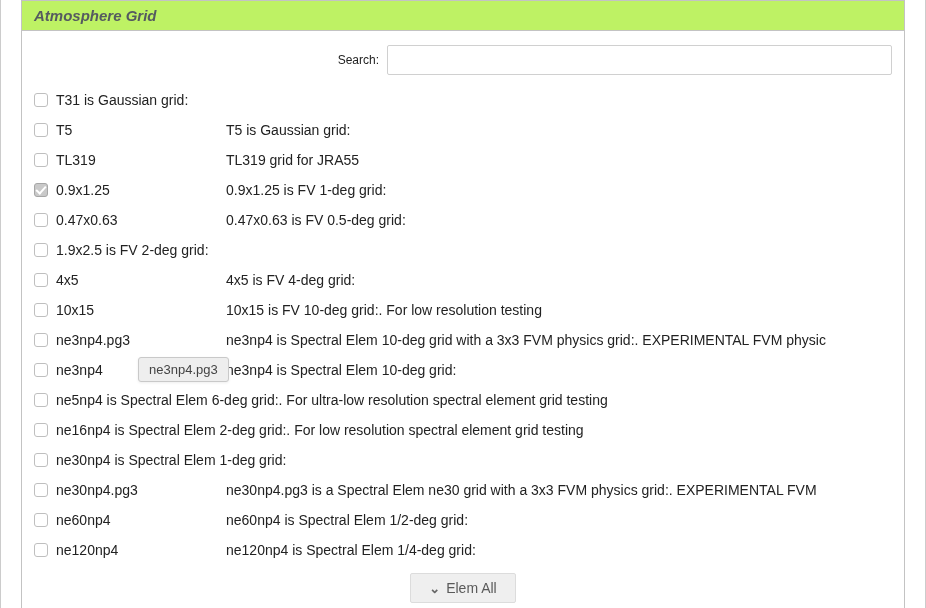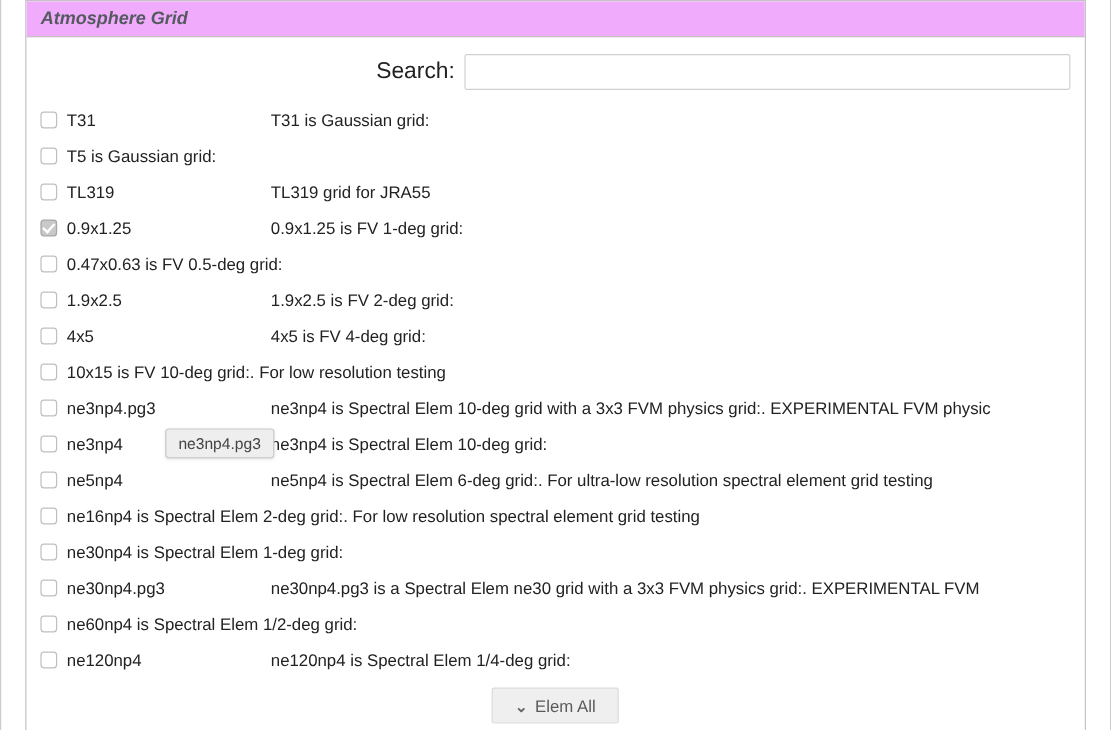--- a/index.html
+++ b/index.html
@@ -18,39 +18,39 @@
       position: relative;
     }
     .panel {
       border: 1px solid #c3c3c3;
       background: #fff;
       margin-top: 0;
       width: 100%;
       overflow: hidden;
     }
     .panel-header {
-      background: #f0abfc;
+      background: #bef264;
       padding: 6px 12px;
       font-weight: 700;
       font-style: italic;
       font-size: 15px;
       color: #555a60;
       border-bottom: 1px solid #c3c3c3;
     }
     .search-row {
       padding: 14px 12px 10px 12px;
       display: flex;
       align-items: center;
     }
     .search-label {
       flex: 0 0 auto;
       width: 353px;
       text-align: right;
       padding-right: 8px;
-      font-size: 19px;
+      font-size: 12px;
       color: #222;
     }
     .search-input {
       flex: 1;
       height: 30px;
       border: 1px solid #d0d0d0;
       border-radius: 2px;
       padding: 4px 8px;
       font-size: 14px;
       outline: none;
@@ -177,67 +177,68 @@
       <input type="text" class="search-input" placeholder="" value="" style="">
     </div>
 
     <div class="grid-scroll">
       <div class="grid-body" id="grid-body">
 
       <div class="grid-row">
             <div class="grid-cb-col">
               <input type="checkbox" class="grid-cb" style="">
             </div>
-            <div class="grid-name-col">T31</div>
             <div class="grid-desc-col">T31 is Gaussian grid:</div>
           </div>
           <div class="grid-row">
             <div class="grid-cb-col">
               <input type="checkbox" class="grid-cb" style="">
             </div>
+            <div class="grid-name-col">T5</div>
             <div class="grid-desc-col">T5 is Gaussian grid:</div>
           </div>
           <div class="grid-row">
             <div class="grid-cb-col">
               <input type="checkbox" class="grid-cb" style="">
             </div>
             <div class="grid-name-col">TL319</div>
             <div class="grid-desc-col">TL319 grid for JRA55</div>
           </div>
           <div class="grid-row">
             <div class="grid-cb-col">
               <input type="checkbox" class="grid-cb" checked="" style="">
             </div>
             <div class="grid-name-col">0.9x1.25</div>
             <div class="grid-desc-col">0.9x1.25 is FV 1-deg grid:</div>
           </div>
           <div class="grid-row">
             <div class="grid-cb-col">
               <input type="checkbox" class="grid-cb" style="">
             </div>
+            <div class="grid-name-col">0.47x0.63</div>
             <div class="grid-desc-col">0.47x0.63 is FV 0.5-deg grid:</div>
           </div>
           <div class="grid-row">
             <div class="grid-cb-col">
               <input type="checkbox" class="grid-cb" style="">
             </div>
-            <div class="grid-name-col">1.9x2.5</div>
             <div class="grid-desc-col">1.9x2.5 is FV 2-deg grid:</div>
           </div>
           <div class="grid-row">
             <div class="grid-cb-col">
               <input type="checkbox" class="grid-cb" style="">
             </div>
             <div class="grid-name-col">4x5</div>
             <div class="grid-desc-col">4x5 is FV 4-deg grid:</div>
           </div>
           <div class="grid-row">
             <div class="grid-cb-col">
               <input type="checkbox" class="grid-cb" style="">
             </div>
+            <div class="grid-name-col">10x15</div>
             <div class="grid-desc-col">10x15 is FV 10-deg grid:. For low resolution testing</div>
           </div>
           <div class="grid-row">
             <div class="grid-cb-col">
               <input type="checkbox" class="grid-cb" style="">
             </div>
             <div class="grid-name-col">ne3np4.pg3</div>
             <div class="grid-desc-col">ne3np4 is Spectral Elem 10-deg grid with a 3x3 FVM physics grid:. EXPERIMENTAL FVM physic</div>
           </div>
           <div class="grid-row">
@@ -245,21 +246,20 @@
               <input type="checkbox" class="grid-cb" style="">
             </div>
             <div class="grid-name-col">ne3np4</div>
             <div class="grid-desc-col">ne3np4 is Spectral Elem 10-deg grid:</div>
             <div class="tooltip">ne3np4.pg3</div>
           </div>
           <div class="grid-row">
             <div class="grid-cb-col">
               <input type="checkbox" class="grid-cb" style="">
             </div>
-            <div class="grid-name-col">ne5np4</div>
             <div class="grid-desc-col">ne5np4 is Spectral Elem 6-deg grid:. For ultra-low resolution spectral element grid testing</div>
           </div>
           <div class="grid-row">
             <div class="grid-cb-col">
               <input type="checkbox" class="grid-cb" style="">
             </div>
             <div class="grid-desc-col">ne16np4 is Spectral Elem 2-deg grid:. For low resolution spectral element grid testing</div>
           </div>
           <div class="grid-row">
             <div class="grid-cb-col">
@@ -271,20 +271,21 @@
             <div class="grid-cb-col">
               <input type="checkbox" class="grid-cb" style="">
             </div>
             <div class="grid-name-col">ne30np4.pg3</div>
             <div class="grid-desc-col">ne30np4.pg3 is a Spectral Elem ne30 grid with a 3x3 FVM physics grid:. EXPERIMENTAL FVM</div>
           </div>
           <div class="grid-row">
             <div class="grid-cb-col">
               <input type="checkbox" class="grid-cb" style="">
             </div>
+            <div class="grid-name-col">ne60np4</div>
             <div class="grid-desc-col">ne60np4 is Spectral Elem 1/2-deg grid:</div>
           </div>
           <div class="grid-row">
             <div class="grid-cb-col">
               <input type="checkbox" class="grid-cb" style="">
             </div>
             <div class="grid-name-col">ne120np4</div>
             <div class="grid-desc-col">ne120np4 is Spectral Elem 1/4-deg grid:</div>
           </div>
         </div>

